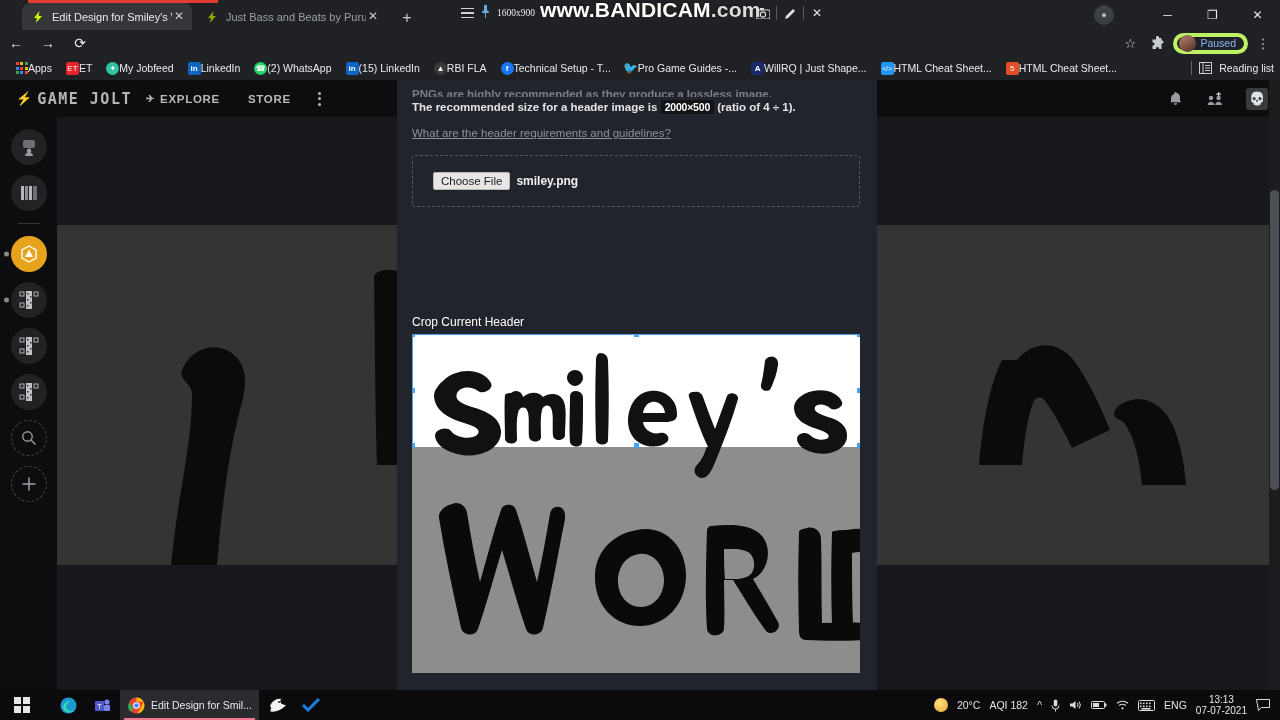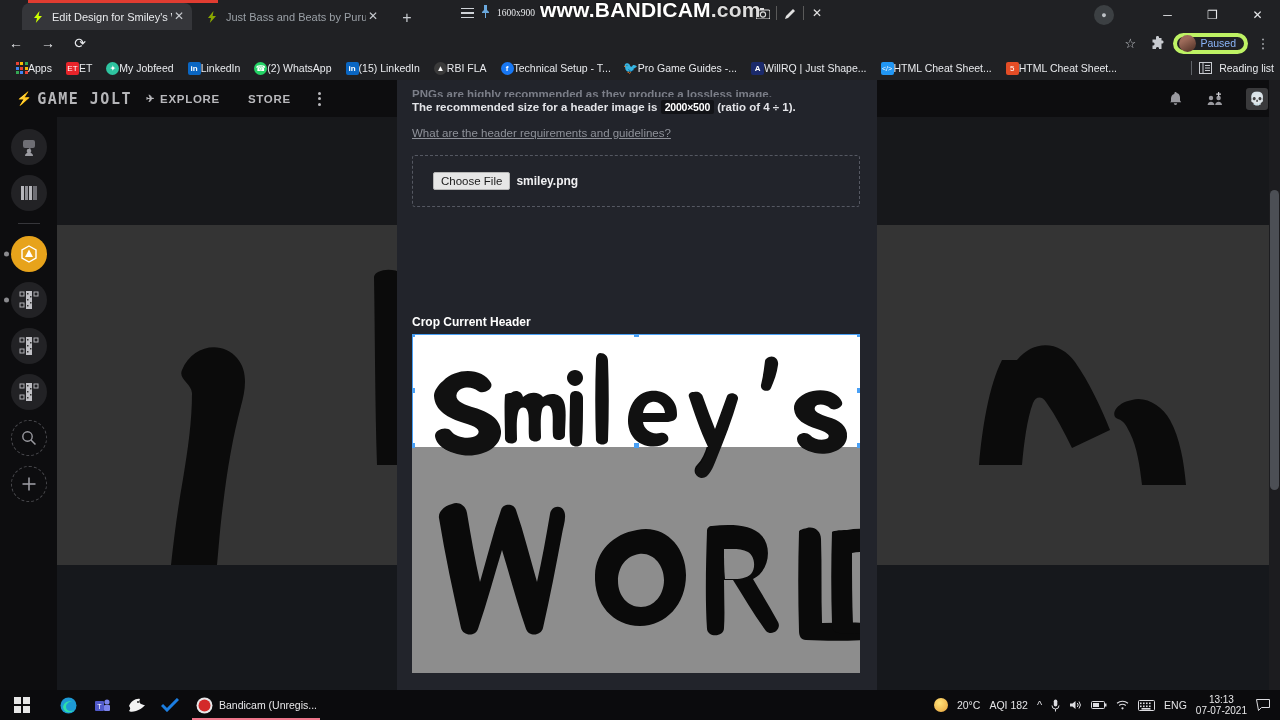--- a/index.html
+++ b/index.html
@@ -101,21 +101,21 @@
   
   .modal { position:absolute; left:397px; top:0px; width:480px; height:663px; background:#22242b; border-radius:0 0 6px 6px; z-index:5; overflow:hidden;}
   .modal-inner { position:relative; padding:0 15px; }
   .cut-line { position:absolute; left:15px; top:8px; width:450px; font-size:11.5px; font-weight:bold; color:#7b7e88; white-space:nowrap; overflow:hidden; height:9px; }
   .rec-line { position:absolute; left:15px; top:21px; font-size:11.5px; font-weight:bold; color:#e3e4e8; }
   .size-chip { background:#121317; color:#fff; padding:1px 4px; border-radius:2px; font-size:10.5px; letter-spacing:-.2px; }
   .req-link { position:absolute; left:15px; top:47px; font-size:11.5px; color:#8e9199; text-decoration:underline; }
   .file-zone { position:absolute; left:15px; top:75px; width:448px; height:52px; border:1.5px dashed #555862; border-radius:3px; display:flex; align-items:center; padding-left:20px; }
   .choose-btn { background:#e6e6e6; border:1px solid #b6b6b6; color:#1a1a1a; font-size:11.5px; padding:2px 7px; border-radius:2px; }
   .file-name { font-size:12px; font-weight:bold; color:#f0f0f2; margin-left:6px; }
-  .crop-label { position:absolute; left:15px; top:235px; font-size:12px; font-weight:bold; color:#ffffff; }
+  .crop-label { position:absolute; left:15px; top:235px; font-size:12px; font-weight:normal; color:#ffffff; }
   .crop-stage { position:absolute; left:15px; top:254px; width:448px; height:339px; background:#8a8a8a; overflow:hidden; }
   .crop-img { position:absolute; left:0; top:0; width:448px; height:339px; }
   .crop-sel { position:absolute; left:0; top:0; width:448px; height:112px; border:1.5px solid #49a0f5; box-sizing:border-box; }
   .crop-sel-img { position:absolute; left:0; top:0; width:448px; height:339px; }
   .handle { position:absolute; width:5px; height:5px; background:#49a0f5; }
 
   
   .taskbar { position:absolute; left:0; top:690px; width:1280px; height:30px; background:#0b0b0d; display:flex; align-items:center; }
   .start { width:44px; height:30px; display:flex; align-items:center; justify-content:center; }
   .start-grid { display:grid; grid-template-columns:7px 7px; grid-template-rows:7px 7px; gap:2px; }
@@ -546,44 +546,48 @@
     <div class="tb-app">
       <span class="tb-ico">
         <svg width="17" height="17" viewBox="0 0 17 17">
             <rect x="1" y="4" width="9" height="10" rx="1" fill="#5059c9"></rect>
             <text x="5.5" y="11.5" font-size="7" fill="#fff" text-anchor="middle" font-family="Liberation Sans">T</text>
             <circle cx="13" cy="5" r="2.6" fill="#7b83eb"></circle>
             <rect x="10" y="8" width="6" height="6" rx="1" fill="#7b83eb"></rect>
           </svg>
       </span>
     </div>
+    <div class="tb-app active">
+      <span class="tb-ico">
+        <svg width="17" height="17" viewBox="0 0 17 17">
+            <circle cx="8.5" cy="8.5" r="8" fill="#ea4335"></circle>
+            <path d="M8.5.5a8 8 0 017 4.2H8.5z" fill="#fbbc05"></path>
+            <path d="M1.6 5.2l4 6.8L2 14.6A8 8 0 011.6 5.2z" fill="#34a853"></path>
+            <path d="M15.5 4.7a8 8 0 01-6 11.7l3.5-6.2z" fill="#fbbc05"></path>
+            <circle cx="8.5" cy="8.5" r="3.3" fill="#fff"></circle>
+            <circle cx="8.5" cy="8.5" r="2.3" fill="#4285f4"></circle>
+          </svg>
+      </span>
+      <span class="tb-app-label">Edit Design for Smil...</span>
+      <span class="underline"></span>
+    </div>
     <div class="tb-app">
       <span class="tb-ico">
         <svg width="18" height="16" viewBox="0 0 18 16">
             <path d="M2 9c2-5 7-8 11-7-1 2-1 4 1 5 2 1 4 1 4 1-2 3-6 5-9 6-3 1-6 1-7 0 1-1 2-3 0-5z" fill="#f2f2f2"></path>
             <circle cx="11" cy="5" r="1" fill="#222"></circle>
           </svg>
       </span>
     </div>
     <div class="tb-app">
       <span class="tb-ico">
         <svg width="18" height="14" viewBox="0 0 18 14">
             <path d="M1 7l5 5L17 1" fill="none" stroke="#1c7ee0" stroke-width="3"></path>
           </svg>
       </span>
-    </div>
-    <div class="tb-app">
-      <span class="tb-ico">
-        <svg width="17" height="17" viewBox="0 0 17 17">
-            <circle cx="8.5" cy="8.5" r="8" fill="#e8e8ea"></circle>
-            <circle cx="8.5" cy="8.5" r="6" fill="#d32a2a"></circle>
-          </svg>
-      </span>
-      <span class="tb-app-label">Bandicam (Unregis...</span>
-      <span class="underline"></span>
     </div>
   </div>
 
   <div class="tray">
     <span class="weather-sun"></span>
     <span class="tray-t">20°C</span>
     <span class="tray-t">AQI 182</span>
     <span class="tray-ic">^</span>
     <span class="tray-ic">
       <svg width="9" height="13" viewBox="0 0 9 13">

